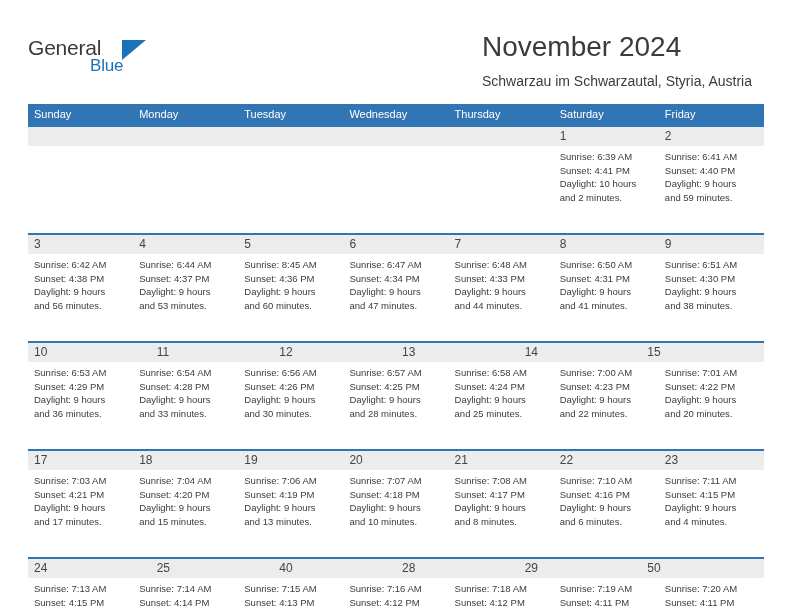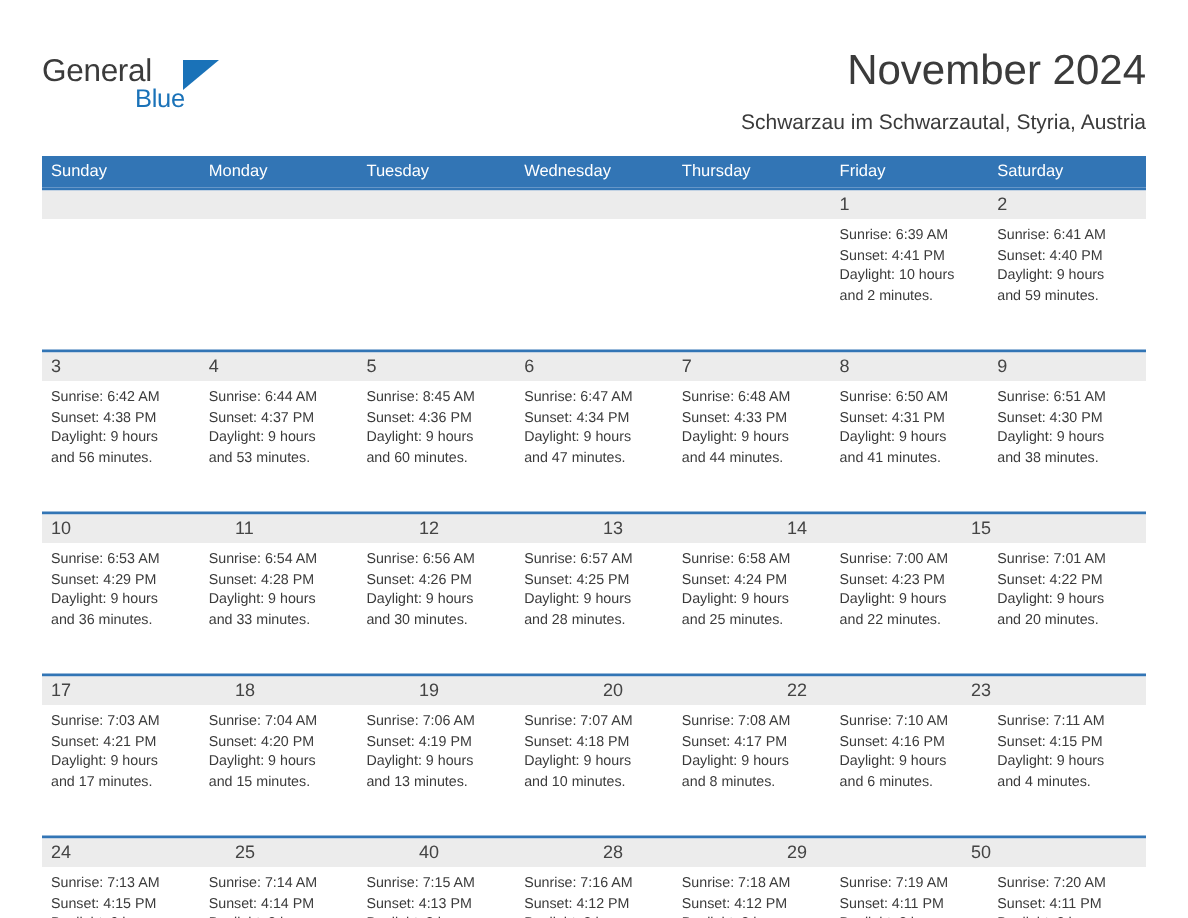--- a/index.html
+++ b/index.html
@@ -62,23 +62,22 @@
     left: 94px;
     top: 4px;
     width: 0;
     height: 0;
     border-top: 20px solid #1a72b8;
     border-right: 24px solid transparent;
   }
 
   .title-block {
     position: absolute;
-    right: 28px;
+    right: 40px;
     top: 30px;
-    text-align: right;
   }
   .cal-title {
     font-size: 28px;
     color: #3b3b3b;
     line-height: 34px;
     white-space: nowrap;
   }
   .cal-location {
     margin-top: 8px;
     font-size: 14px;
@@ -182,22 +181,22 @@
   </div>
 
   <div class="calendar">
 
     <div class="dow-row">
       <div class="dow">Sunday</div>
       <div class="dow">Monday</div>
       <div class="dow">Tuesday</div>
       <div class="dow">Wednesday</div>
       <div class="dow">Thursday</div>
+      <div class="dow">Saturday</div>
       <div class="dow">Friday</div>
-      <div class="dow">Saturday</div>
     </div>
 
     <div class="week">
       <div class="daynum-band">
         <div class="daynum"></div>
         <div class="daynum"></div>
         <div class="daynum"></div>
         <div class="daynum"></div>
         <div class="daynum"></div>
         <div class="daynum">1</div>
@@ -401,20 +400,21 @@
           </div>
       </div>
     </div>
 
     <div class="week">
       <div class="daynum-band">
         <div class="daynum">17</div>
         <div class="daynum">18</div>
         <div class="daynum">19</div>
         <div class="daynum">20</div>
+        <div class="daynum">21</div>
         <div class="daynum">22</div>
         <div class="daynum">23</div>
       </div>
       <div class="week-inner">
         <div class="cell">
             <div class="info">
           <div>Sunrise: 7:03 AM</div>
           <div>Sunset: 4:21 PM</div>
           <div>Daylight: 9 hours</div>
           <div>and 17 minutes.</div>

